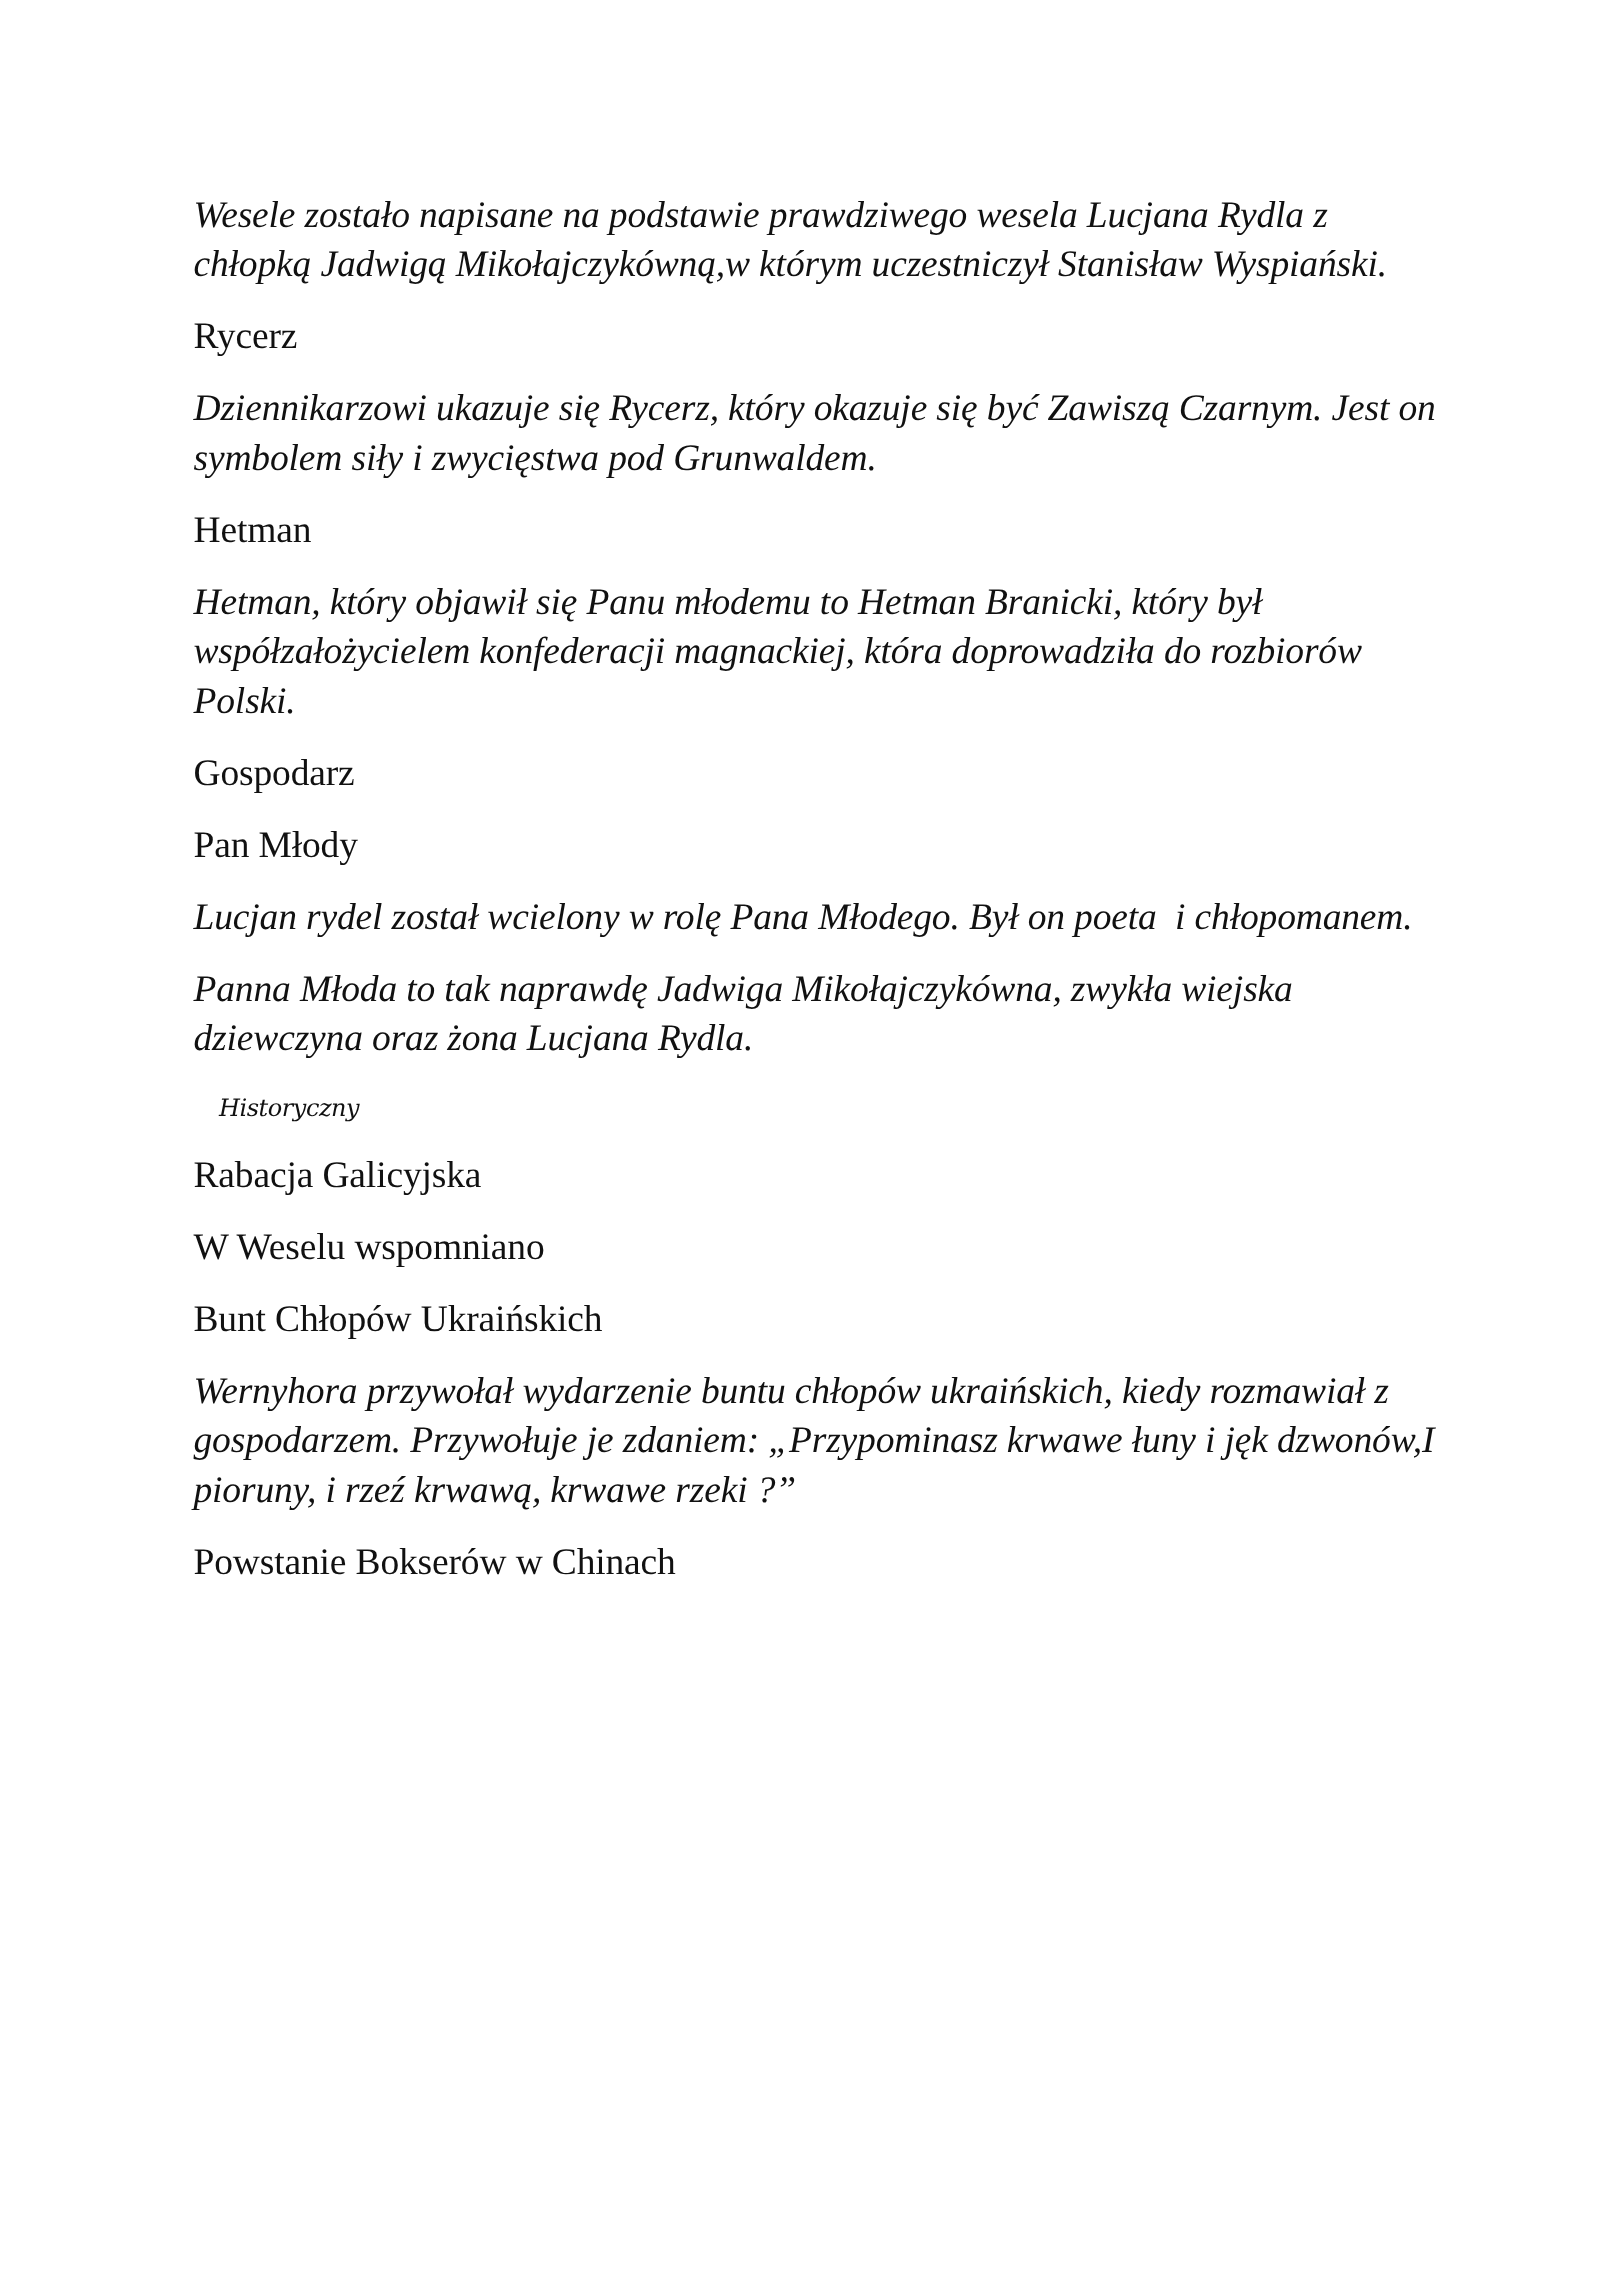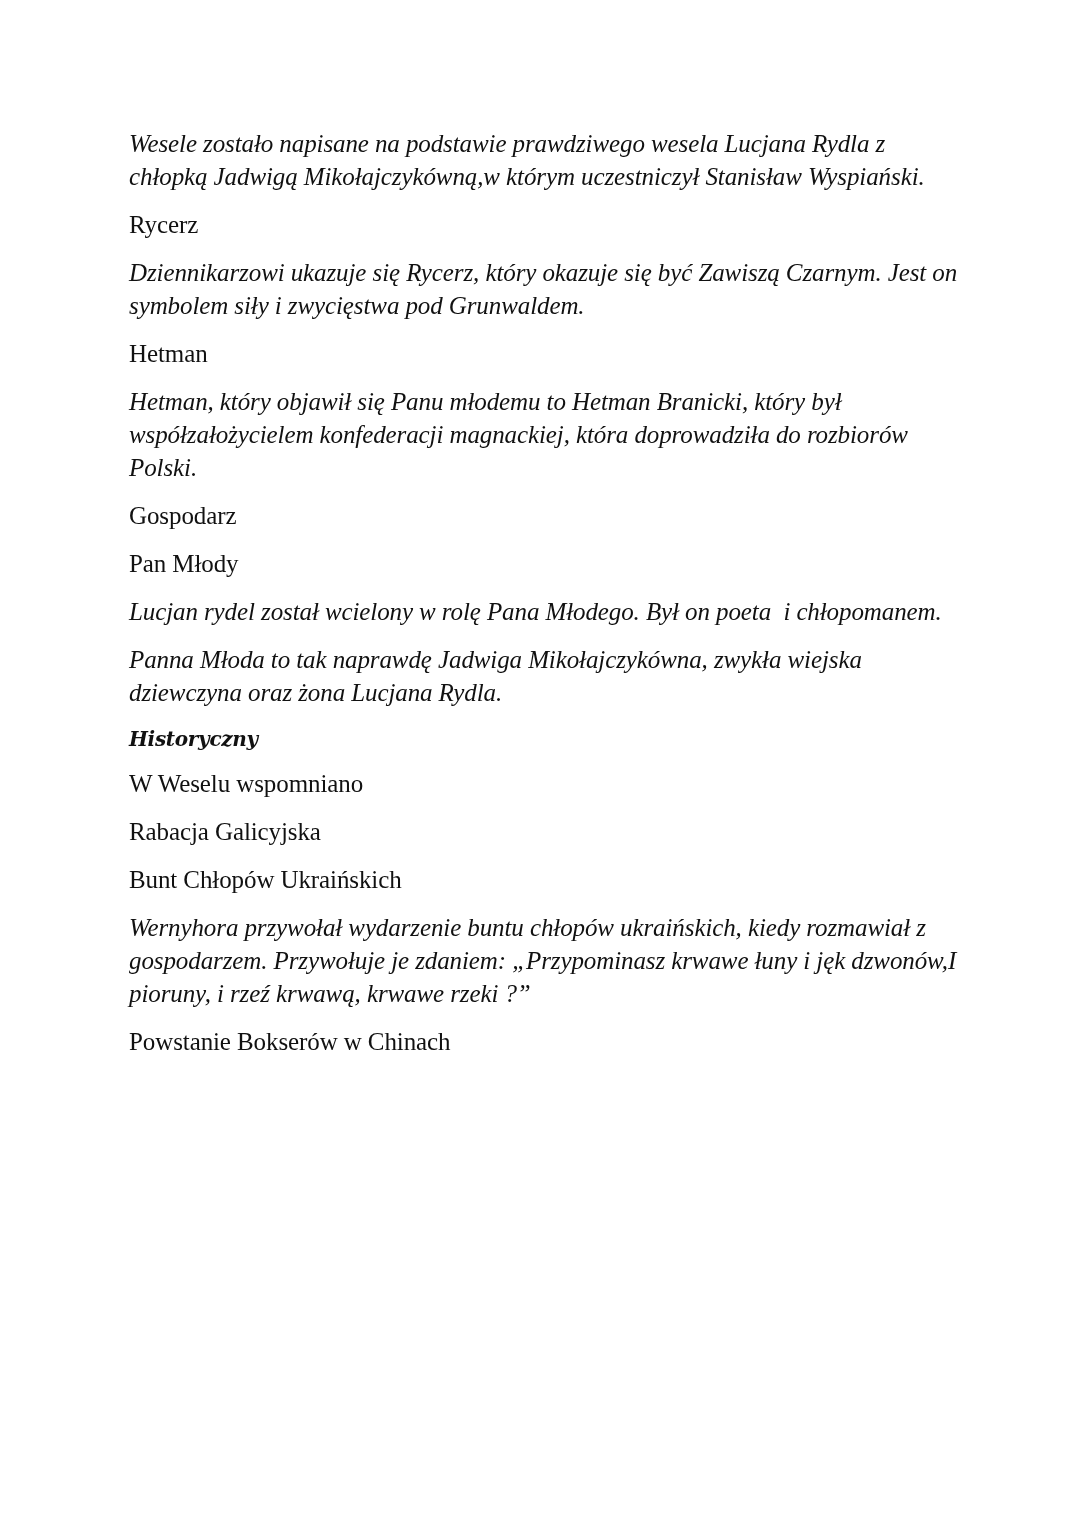--- a/index.html
+++ b/index.html
@@ -28,25 +28,25 @@
       margin: 0 0 15px 0;
       padding: 0;
       white-space: pre-wrap;
       font-style: italic;
     }
     .heading {
       margin: 0 0 15px 0;
       padding: 0;
     }
     .script-heading {
-      margin: 0 0 13px 0;
+      margin: 0 0 13px 17px;
       font-family: "DejaVu Serif", serif;
       font-style: italic;
-      font-weight: bold;
-      font-size: 20px;
+      font-weight: normal;
+      font-size: 16px;
       line-height: 30px;
       letter-spacing: -0.3px;
       color: #111111;
     }
   </style>
 </head>
 <body>
 
 <div class="page">
   <p class="para">Wesele zostało napisane na podstawie prawdziwego wesela Lucjana Rydla z chłopką Jadwigą Mikołajczykówną,w którym uczestniczył Stanisław Wyspiański.</p>
@@ -59,20 +59,20 @@
 
   <div class="heading">Gospodarz</div>
 
   <div class="heading">Pan Młody</div>
   <p class="para">Lucjan rydel został wcielony w rolę Pana Młodego. Był on poeta  i chłopomanem.</p>
 
   <p class="para">Panna Młoda to tak naprawdę Jadwiga Mikołajczykówna, zwykła wiejska dziewczyna oraz żona Lucjana Rydla.</p>
 
   <div class="script-heading">Historyczny</div>
 
+  <div class="heading">Rabacja Galicyjska</div>
   <div class="heading">W Weselu wspomniano</div>
-  <div class="heading">Rabacja Galicyjska</div>
 
   <div class="heading">Bunt Chłopów Ukraińskich</div>
   <p class="para">Wernyhora przywołał wydarzenie buntu chłopów ukraińskich, kiedy rozmawiał z gospodarzem. Przywołuje je zdaniem: „Przypominasz krwawe łuny i jęk dzwonów,I pioruny, i rzeź krwawą, krwawe rzeki ?”</p>
 
   <div class="heading">Powstanie Bokserów w Chinach</div>
 </div>
 
 </body></html>

